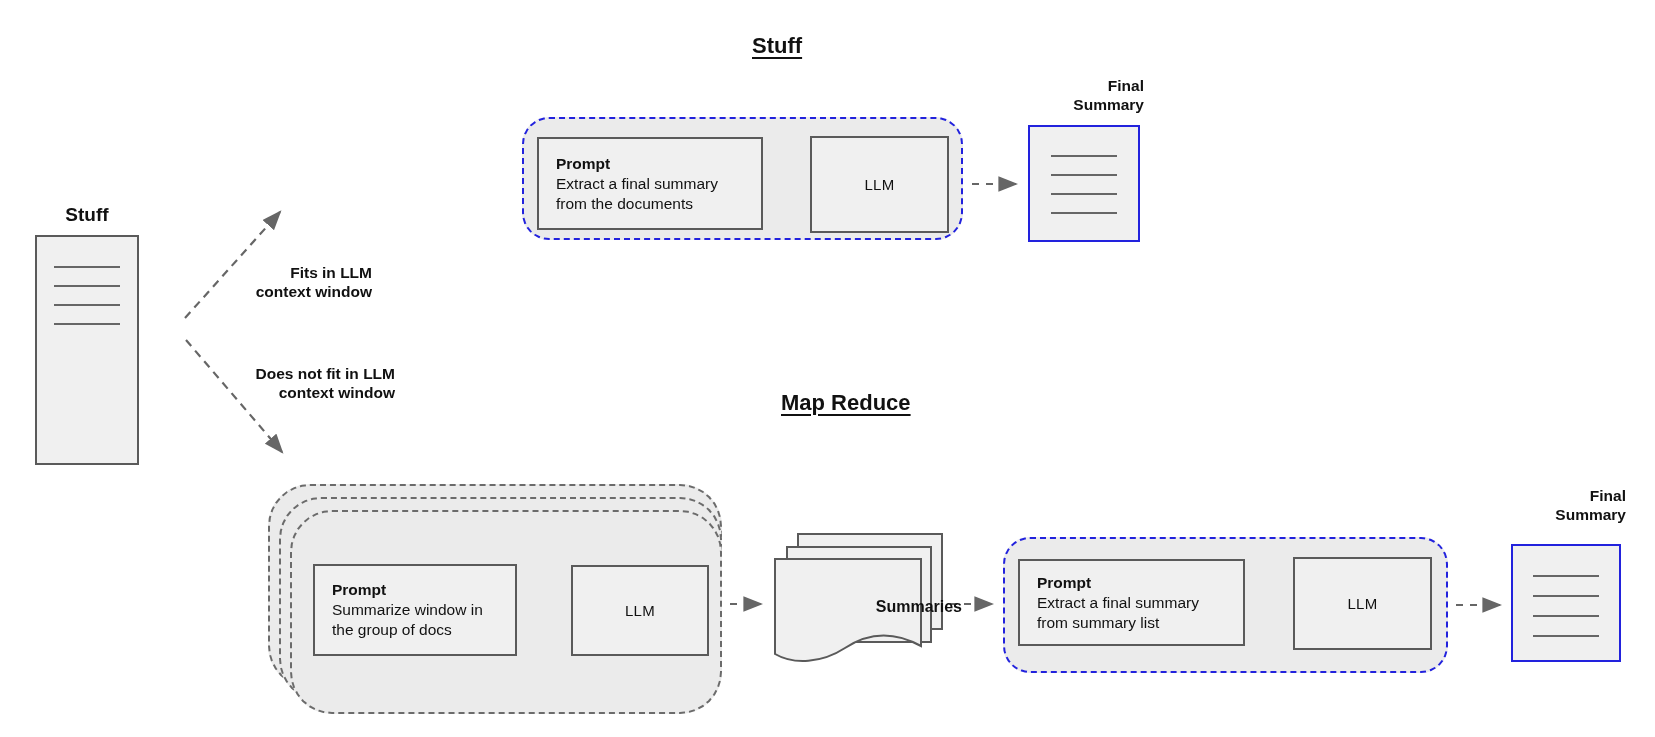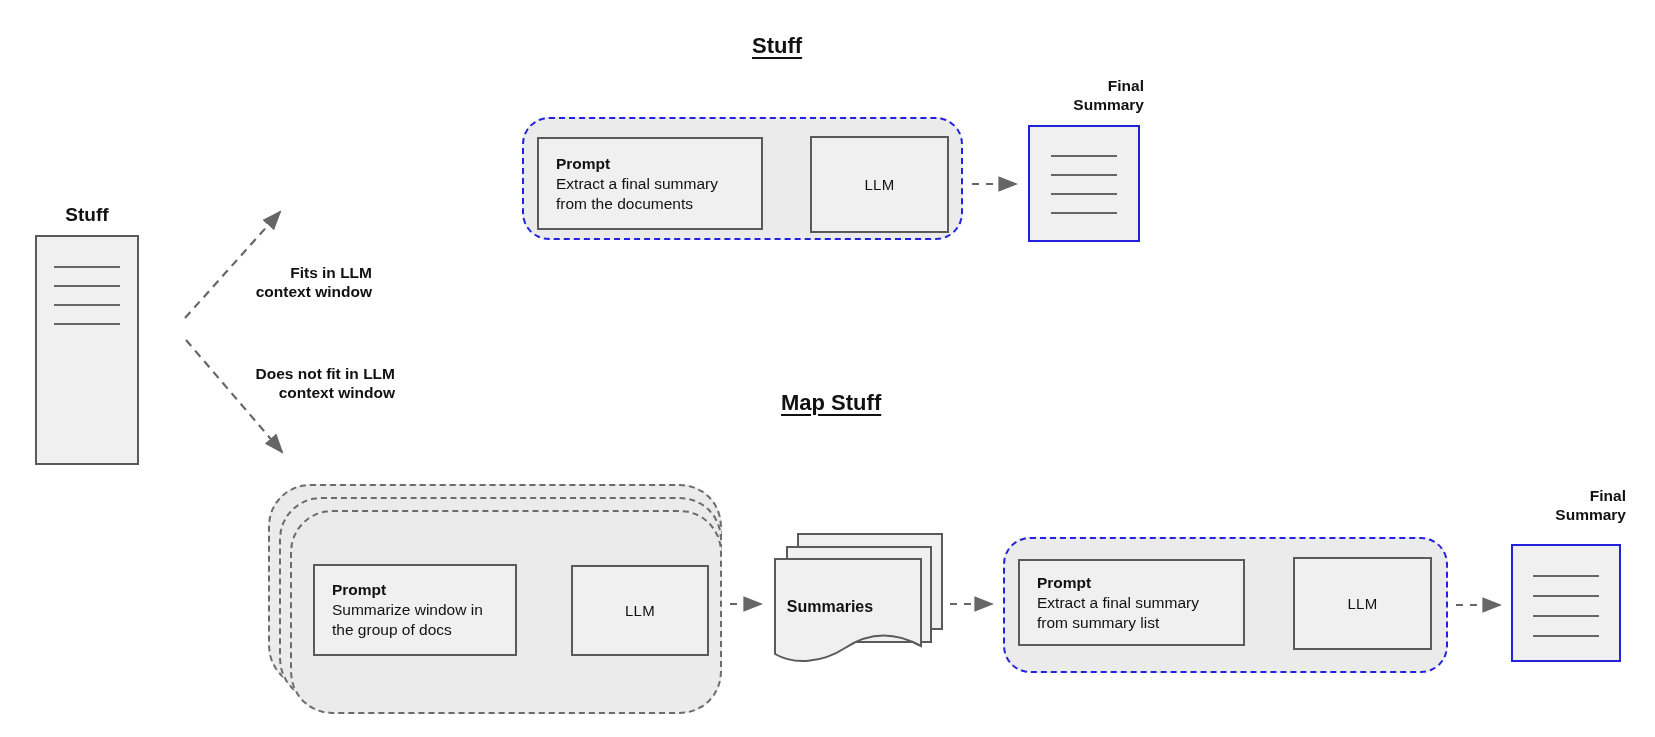--- a/index.html
+++ b/index.html
@@ -82,39 +82,39 @@
 
   <div class="blabel" style="left:1024px;top:76px;width:120px;">Final
 Summary</div>
   <div class="doc-box blue" style="left:1028px;top:125px;width:112px;height:117px;padding-top:28px;gap:17px;">
     <div class="doc-line"></div>
     <div class="doc-line"></div>
     <div class="doc-line"></div>
     <div class="doc-line"></div>
   </div>
 
-  <div class="title" style="left:781px;top:390px;width:200px;">Map Stuff</div>
+  <div class="title" style="left:781px;top:390px;width:200px;">Map Reduce</div>
 
   <div class="stack-container" style="left:268px;top:484px;width:454px;height:204px;"></div>
   <div class="stack-container" style="left:279px;top:497px;width:443px;height:204px;"></div>
   <div class="stack-container" style="left:290px;top:510px;width:432px;height:204px;"></div>
 
   <div class="solid-box prompt-box" style="left:313px;top:564px;width:204px;height:92px;">
     <div class="ptitle">Prompt</div>
     <div class="pbody">Summarize window in
 the group of docs</div>
   </div>
   <div class="solid-box llm-box" style="left:571px;top:565px;width:138px;height:91px;">LLM</div>
 
   <div class="pagerect" style="left:797px;top:533px;width:146px;height:97px;"></div>
   <div class="pagerect" style="left:786px;top:546px;width:146px;height:97px;"></div>
   <svg class="svgpage" style="left:774px;top:558px;" width="150" height="112" viewBox="0 0 150 112">
     <path d="M1,1 H147 V88 C118,72 92,76 71,90 C48,105 20,107 1,96 Z" fill="var(--box_fill)" stroke="var(--shape_border)" stroke-width="2"></path>
   </svg>
-  <div class="sum-label" style="left:760px;top:598px;width:140px;">Summaries</div>
+  <div class="sum-label" style="left:822px;top:598px;width:140px;text-align:right;">Summaries</div>
 
   <div class="dashed-container" style="left:1003px;top:537px;width:445px;height:136px;"></div>
   <div class="solid-box prompt-box" style="left:1018px;top:559px;width:227px;height:87px;">
     <div class="ptitle">Prompt</div>
     <div class="pbody">Extract a final summary
 from summary list</div>
   </div>
   <div class="solid-box llm-box" style="left:1293px;top:557px;width:139px;height:93px;">LLM</div>
 
   <div class="blabel" style="left:1506px;top:486px;width:120px;">Final

